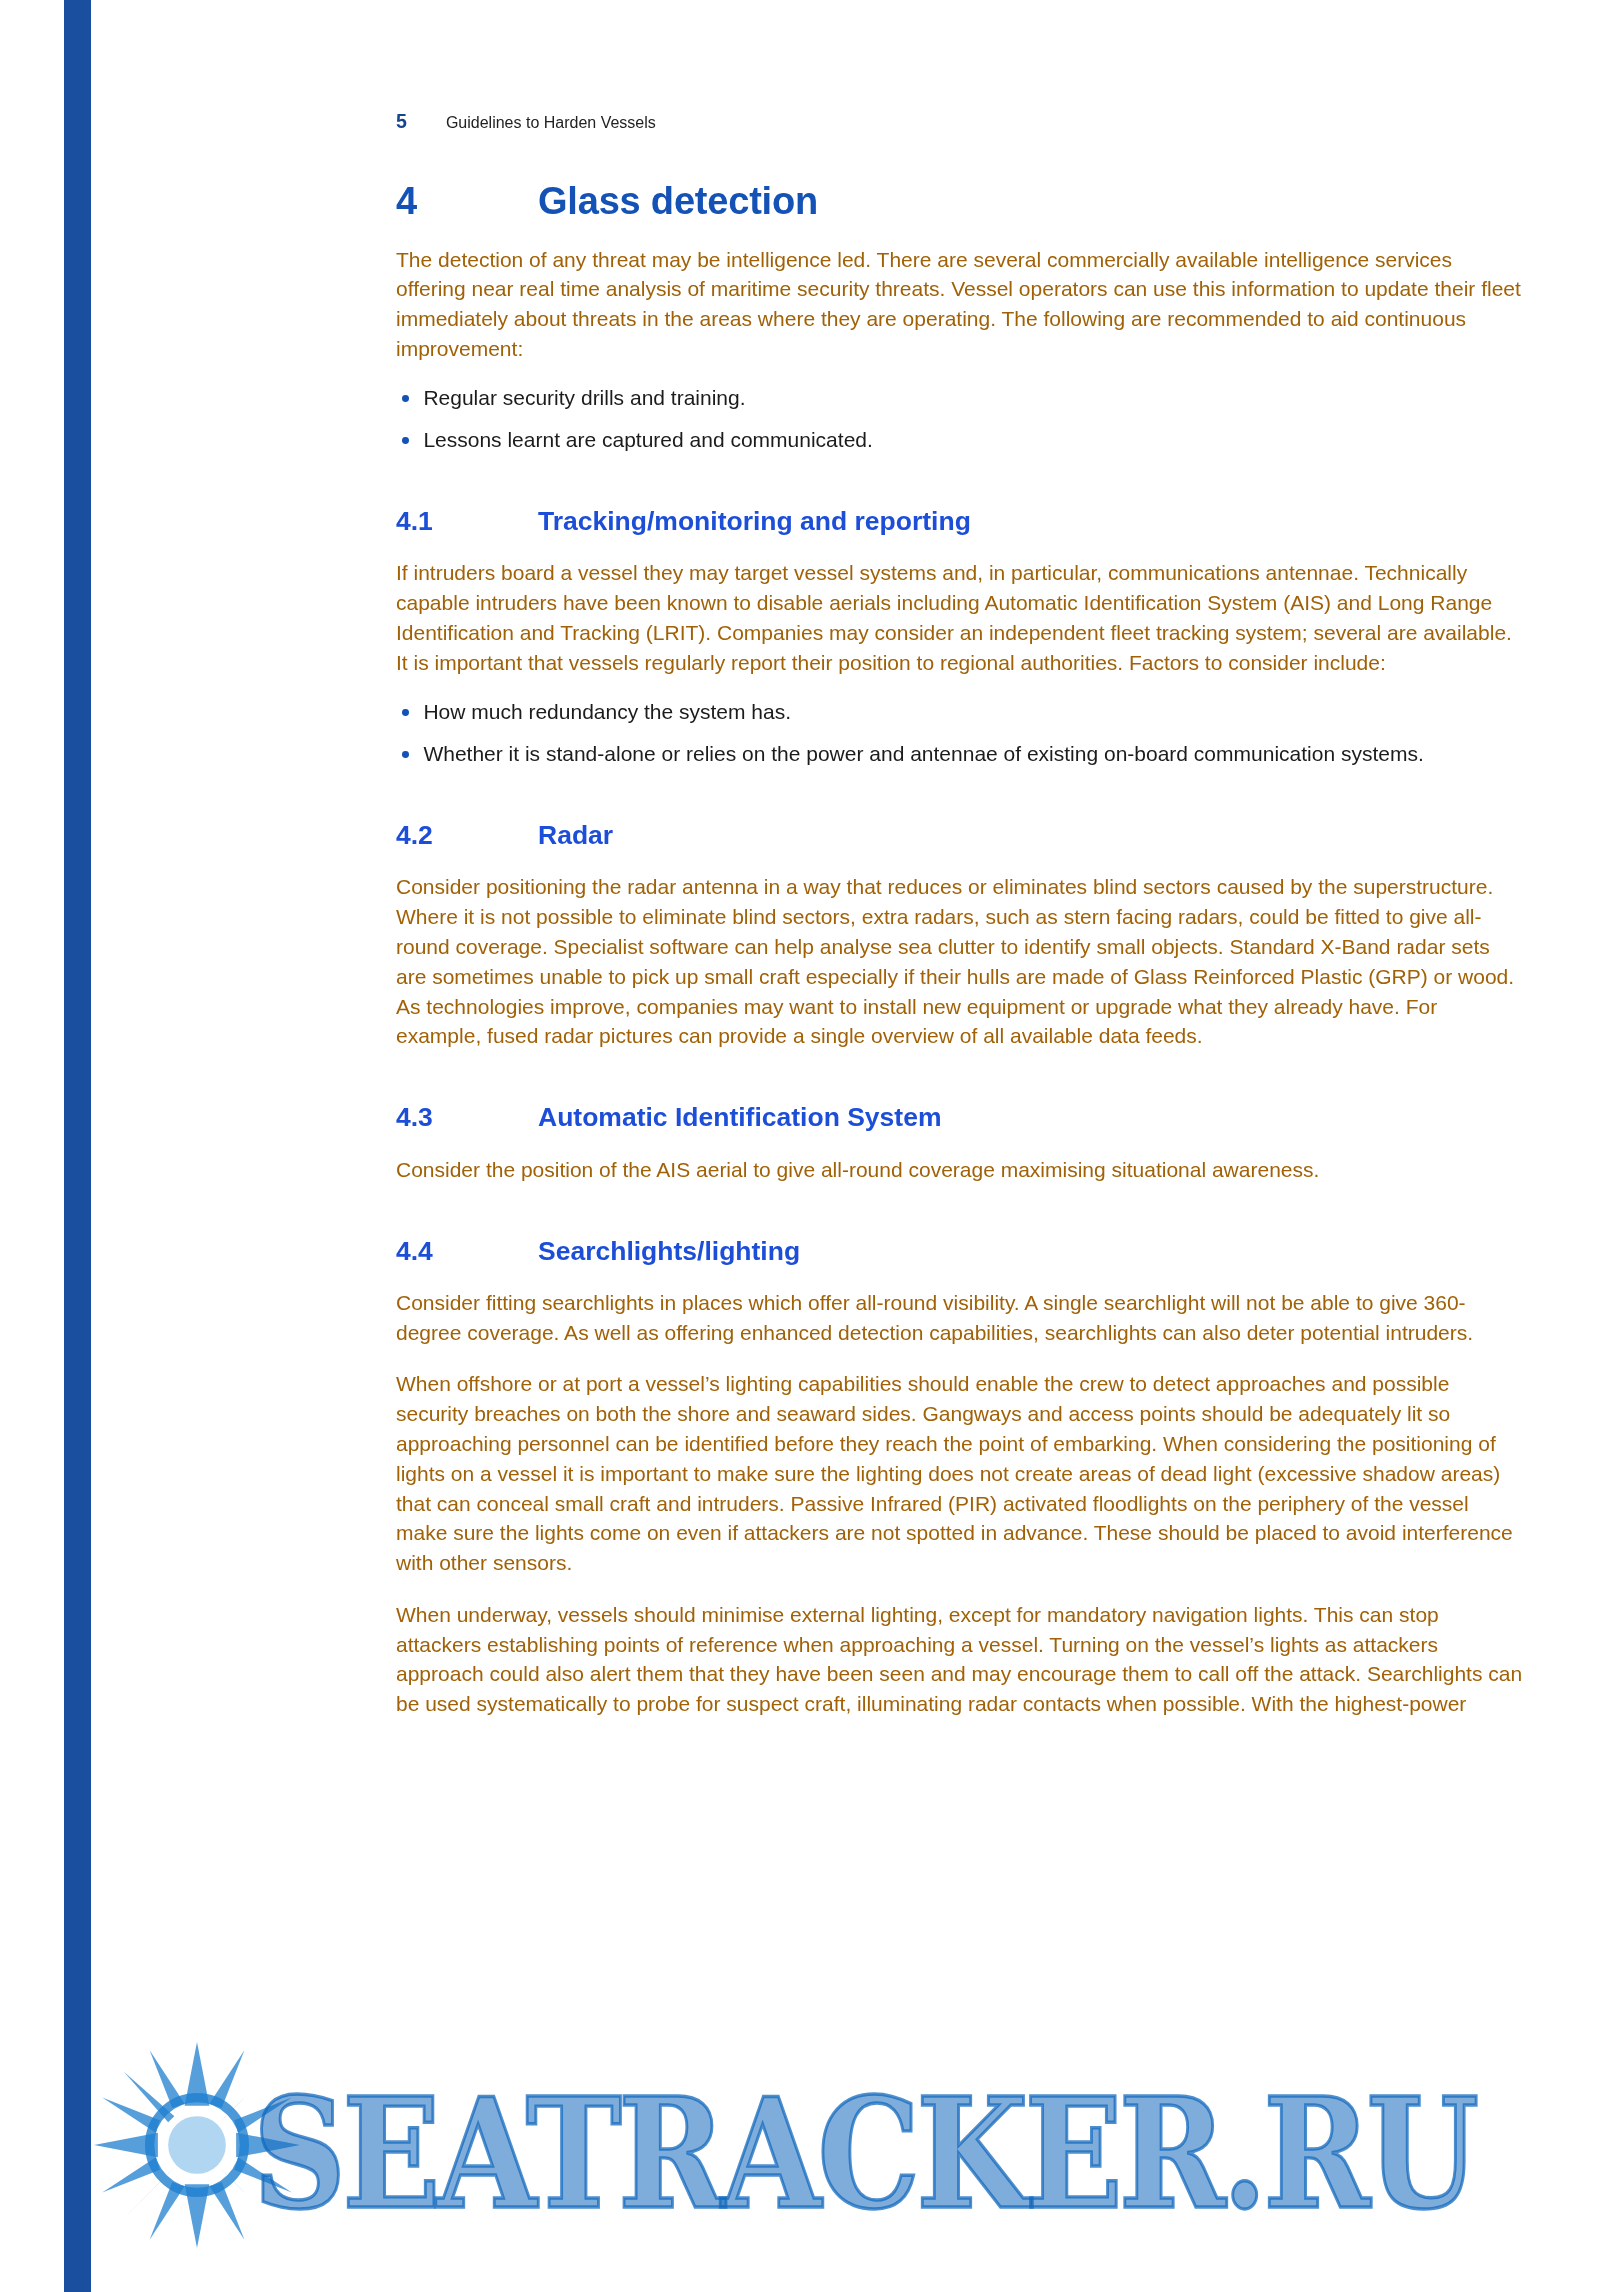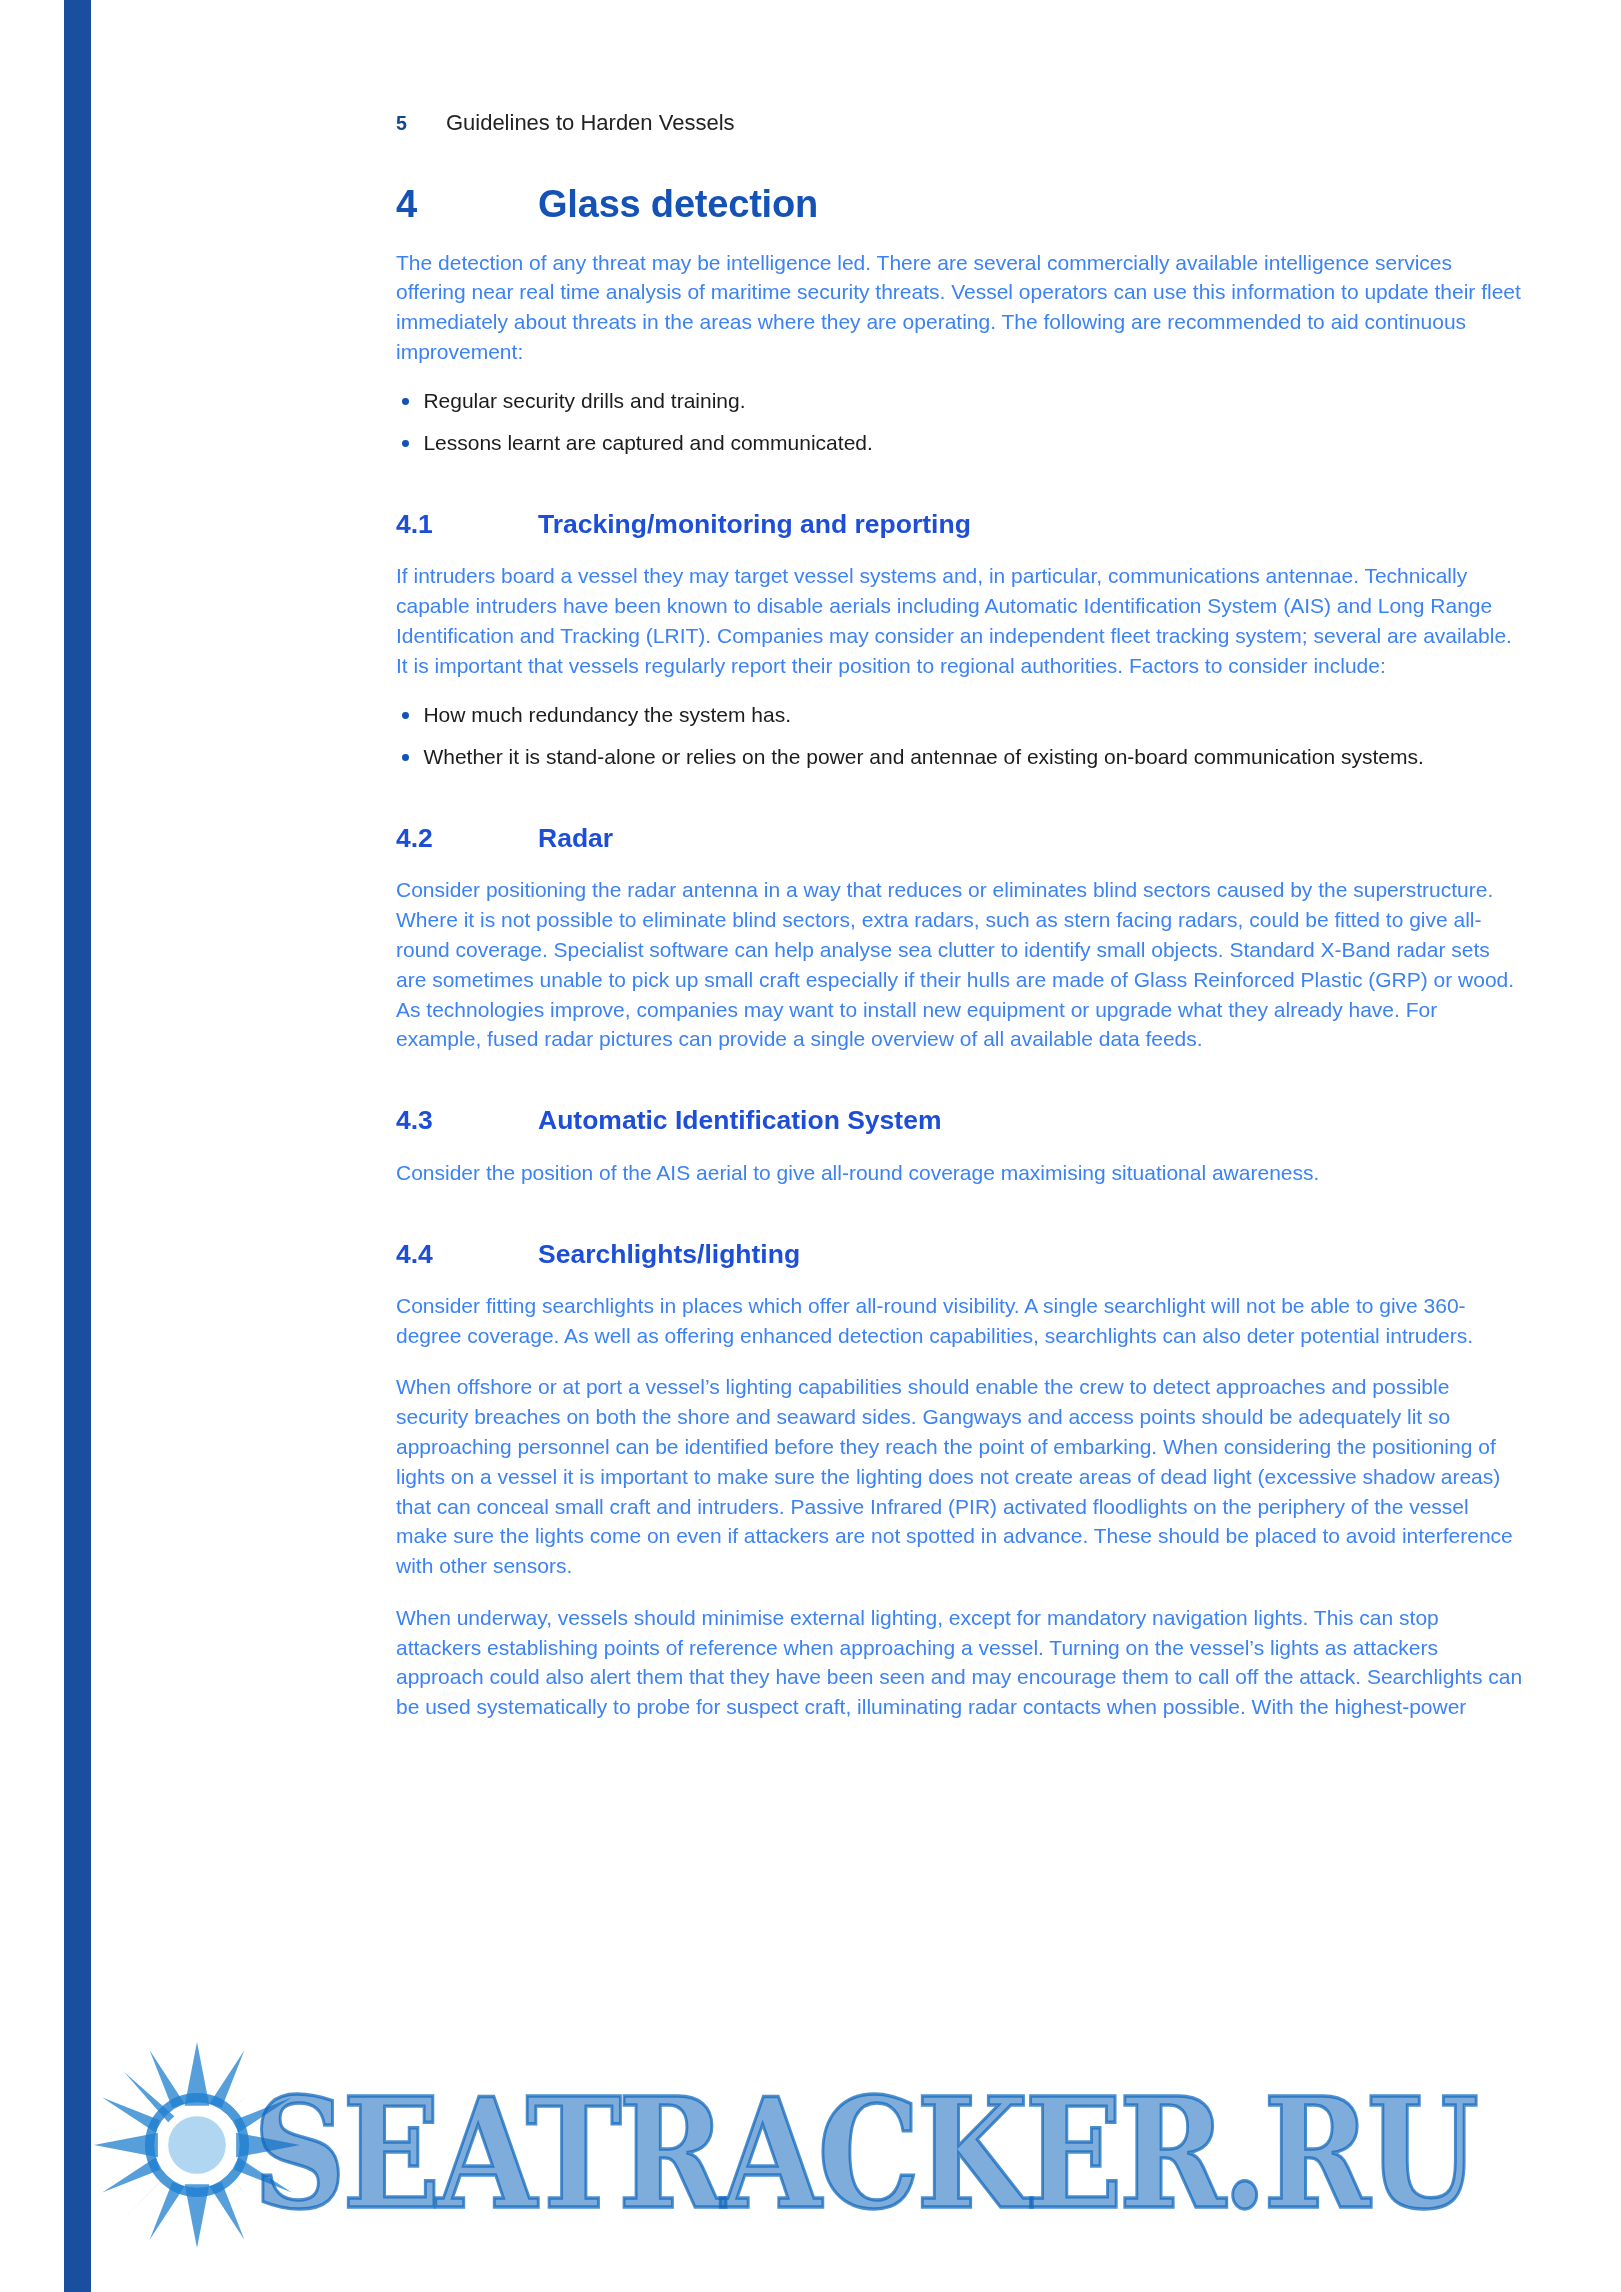--- a/index.html
+++ b/index.html
@@ -43,21 +43,21 @@
     font-size: 19px;
     color: #1b1b1b;
   }
   .header .pagenum {
     font-weight: bold;
     color: #15458f;
     font-size: 19.6px;
   }
   .header .doctitle {
     color: #222;
-    font-size: 22px;
+    font-size: 16px;
   }
   h1.section-title {
     display: flex;
     align-items: baseline;
     margin: 47px 0 0 0;
     color: #1552b5;
     font-size: 38px;
     font-weight: bold;
     letter-spacing: -0.2px;
   }
@@ -74,21 +74,21 @@
     font-weight: bold;
   }
   h2.sub-title .num {
     width: 142px;
     flex: 0 0 142px;
   }
   p.body {
     margin: 21.6px 0 0 0;
     font-size: 21px;
     line-height: 1.42;
-    color: #3b82f6;
+    color: #a16207;
     text-align: left;
   }
   ul.bullets {
     margin: 19.6px 0 0 0;
     padding: 0;
     list-style: none;
   }
   ul.bullets li {
     position: relative;
     padding-left: 27.4px;

